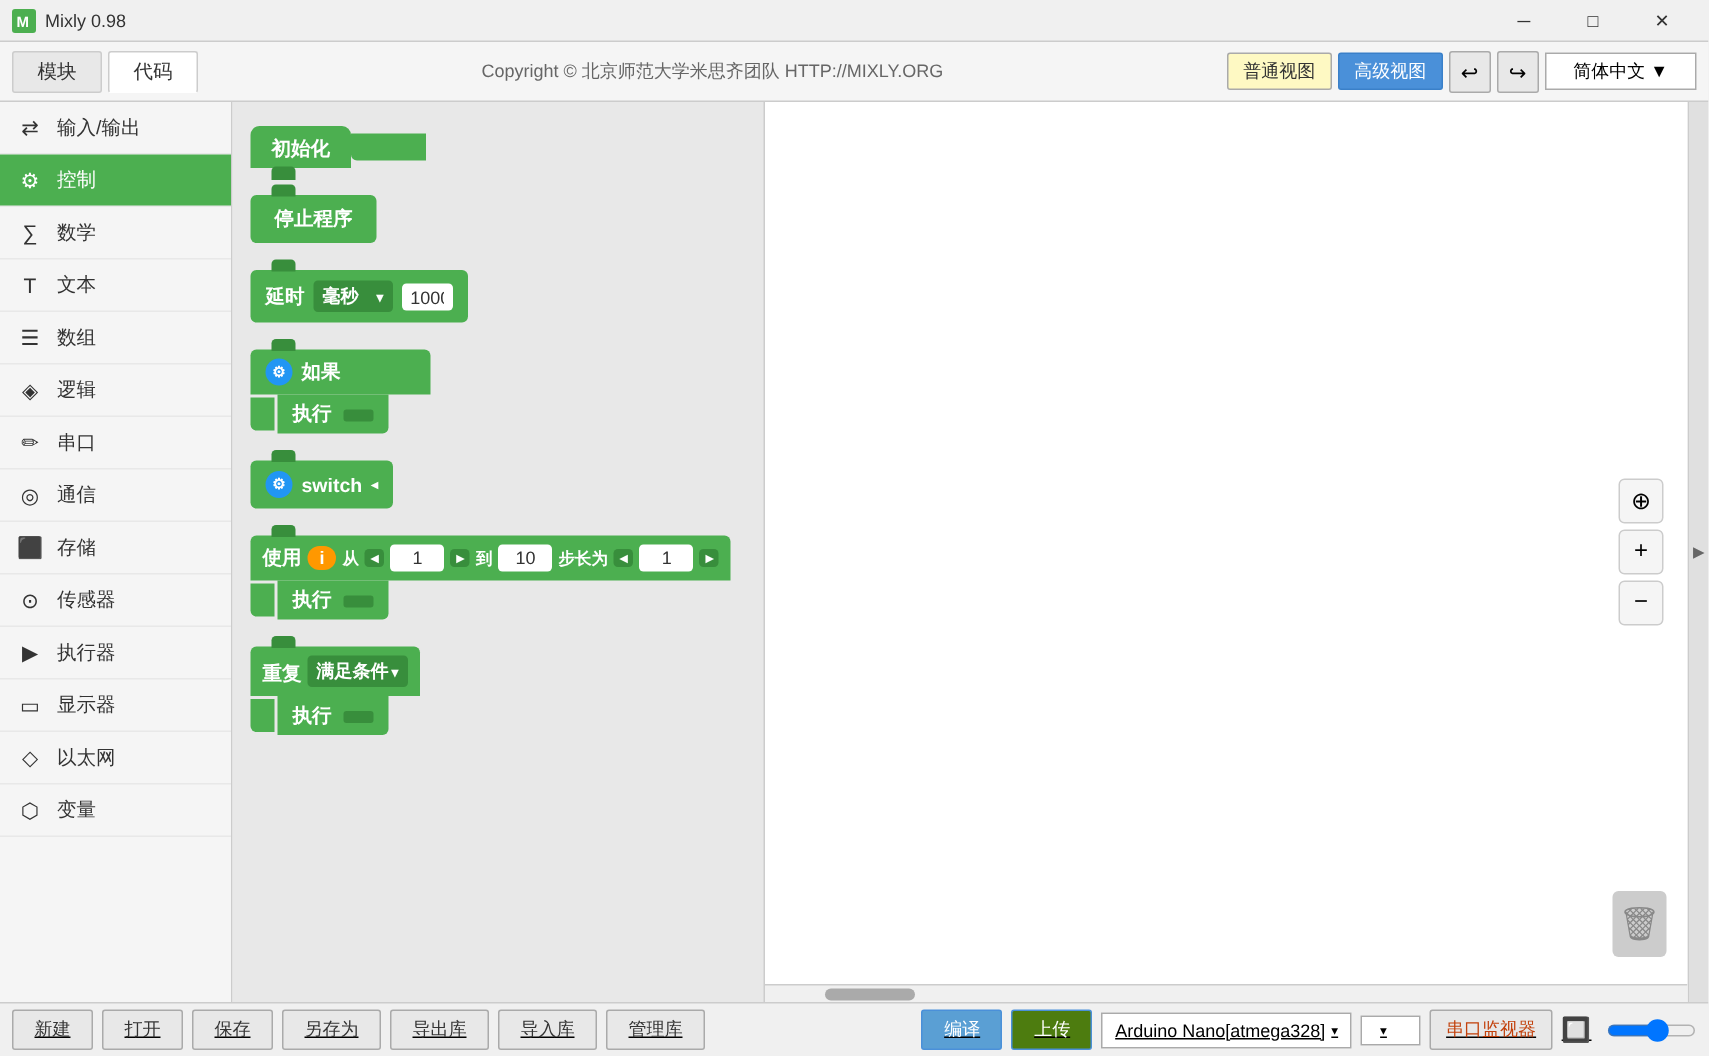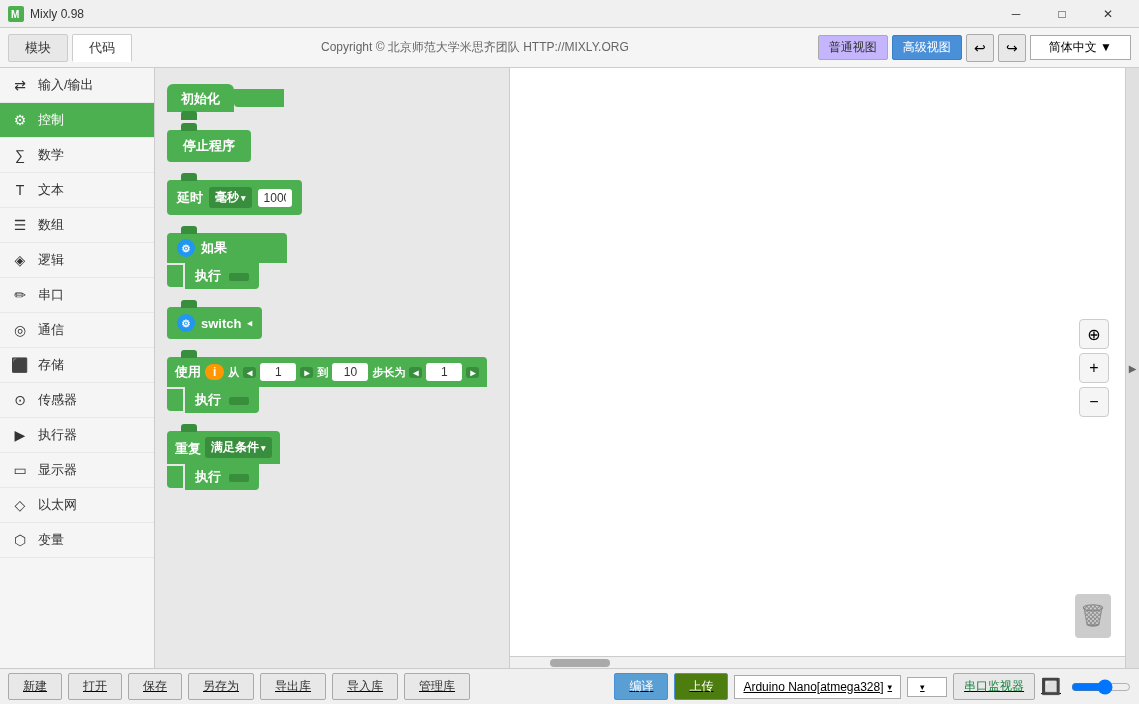--- a/index.html
+++ b/index.html
@@ -35,21 +35,21 @@
     }
     .toolbar-tab {
       padding: 4px 16px; border: 1px solid #ccc;
       background: #e8e8e8; cursor: pointer; font-size: 13px;
       color: #333; border-radius: 2px;
     }
     .toolbar-tab.active { background: #fff; border-bottom: 1px solid #fff; }
     .toolbar-center { flex: 1; text-align: center; font-size: 12px; color: #666; }
     .view-btn {
       padding: 3px 10px; border: 1px solid #aaa;
-      background: #c4b5fd; cursor: pointer; font-size: 12px;
+      background: #fef9c3; cursor: pointer; font-size: 12px;
       color: #333; border-radius: 2px;
     }
     .view-btn.active { background: #4a90d9; color: white; border-color: #3a80c9; }
     .toolbar-undo {
       width: 28px; height: 28px; background: #e8e8e8;
       border: 1px solid #aaa; border-radius: 2px; cursor: pointer;
       display: flex; align-items: center; justify-content: center; font-size: 14px;
     }
     .lang-select {
       padding: 3px 18px; border: 1px solid #aaa; background: #fff;
@@ -140,21 +140,21 @@
       padding: 4px 8px; border: 1px solid #aaa; background: #fff;
       font-size: 12px; cursor: pointer; display: flex; align-items: center; gap: 4px;
     }
     .bottom-port-select {
       padding: 4px 8px; border: 1px solid #aaa; background: #fff;
       font-size: 12px; cursor: pointer; display: flex; align-items: center; gap: 4px;
       min-width: 40px;
     }
     .bottom-monitor {
       padding: 4px 10px; border: 1px solid #aaa; background: #e8e8e8;
-      cursor: pointer; font-size: 12px; color: #15803d; border-radius: 2px;
+      cursor: pointer; font-size: 12px; color: #c2410c; border-radius: 2px;
     }
     .bottom-chip { font-size: 16px; color: #333; cursor: pointer; }
     .bottom-slider-area { display: flex; align-items: center; gap: 4px; margin-left: 4px; }
     .bottom-slider { width: 60px; }
     .bottom-spacer { flex: 1; }
   </style>
 </head>
 <body>
 
 <div id="titlebar">
@@ -263,21 +263,21 @@
           <div style="background:#4CAF50; border-radius:4px; padding:7px 16px; color:white; font-weight:bold; font-size:13px; display:inline-block; position:relative;">
             <span style="position:absolute; top:-7px; left:14px; display:inline-block; width:16px; height:8px; background:#388E3C; border-radius:3px 3px 0 0;"></span>
             <span>停止程序</span>
           </div>
         </div>
 
         <div style="cursor:pointer;">
           <div style="background:#4CAF50; border-radius:4px; padding:7px 10px; color:white; font-weight:bold; font-size:13px; display:inline-flex; align-items:center; gap:6px; position:relative;">
             <span style="position:absolute; top:-7px; left:14px; display:inline-block; width:16px; height:8px; background:#388E3C; border-radius:3px 3px 0 0;"></span>
             <span>延时</span>
-            <span style="background:#388E3C; color:white; border-radius:3px; padding:2px 6px; font-size:12px; display:inline-flex; align-items:center; gap:2px;">
+            <span style="background:#388E3C; color:white; border-radius:3px; padding:2px 6px; font-size:12px; display:inline-flex; align-items:center; gap:12px;">
               <span>毫秒</span>
               <span style="font-size:9px;">▾</span>
             </span>
             <input class="block-input" type="text" value="1000" style="width: 34px;">
           </div>
         </div>
 
         <div style="cursor:pointer;">
           <div style="display:flex; flex-direction:column; align-items:flex-start;">
             <div style="background:#4CAF50; border-radius:4px 4px 0 0; padding:6px 10px; color:white; font-weight:bold; font-size:13px; display:inline-flex; align-items:center; gap:6px; position:relative; min-width:120px;">

